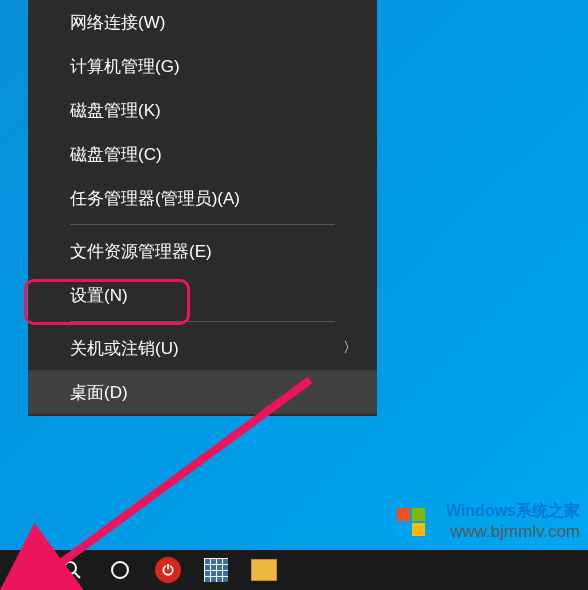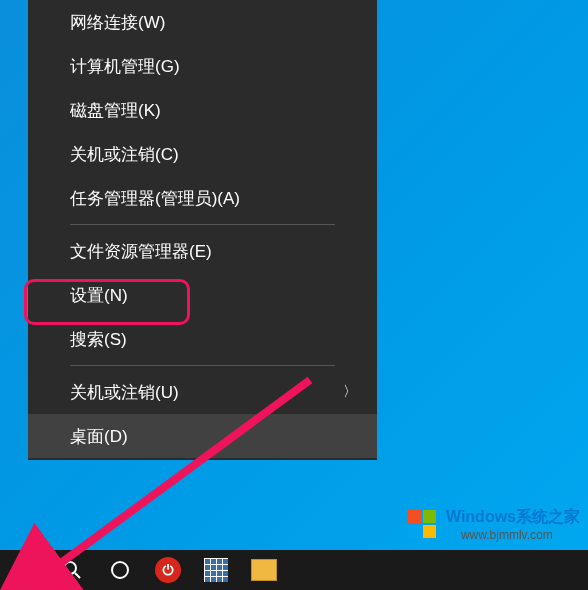--- a/index.html
+++ b/index.html
@@ -101,29 +101,30 @@
       bottom: 48px;
       display: flex;
       align-items: center;
       z-index: 20;
       background: rgba(255,255,255,0.0);
     }
     .watermark-text {
       display: flex;
       flex-direction: column;
       margin-left: 6px;
+      align-items: flex-end;
     }
     .watermark-line1 {
       color: #0078d4;
       font-weight: bold;
       font-size: 16px;
     }
     .watermark-line2 {
       color: #555;
-      font-size: 12px;
+      font-size: 17px;
       margin-left: 15px;
     }
     .taskbar-app {
       width: 48px;
       height: 40px;
       display: flex;
       align-items: center;
       justify-content: center;
     }
     .app-icon-red {
@@ -162,34 +163,31 @@
     <div class="menu-item">
       <span>网络连接(W)</span>
     </div>
     <div class="menu-item">
       <span>计算机管理(G)</span>
     </div>
     <div class="menu-item">
       <span>磁盘管理(K)</span>
     </div>
     <div class="menu-item">
-      <span>关机或注销(C)</span>
+      <span>磁盘管理(C)</span>
     </div>
     <div class="menu-item">
       <span>任务管理器(管理员)(A)</span>
     </div>
     <div class="menu-separator"></div>
     <div class="menu-item">
       <span>文件资源管理器(E)</span>
     </div>
     <div class="menu-item">
       <span>设置(N)</span>
-    </div>
-    <div class="menu-item">
-      <span>搜索(S)</span>
     </div>
     <div class="menu-separator"></div>
     <div class="menu-item">
       <span>关机或注销(U)</span>
       <span class="submenu-arrow">〉</span>
     </div>
     <div class="menu-item hovered">
       <span>桌面(D)</span>
     </div>
   </div>

